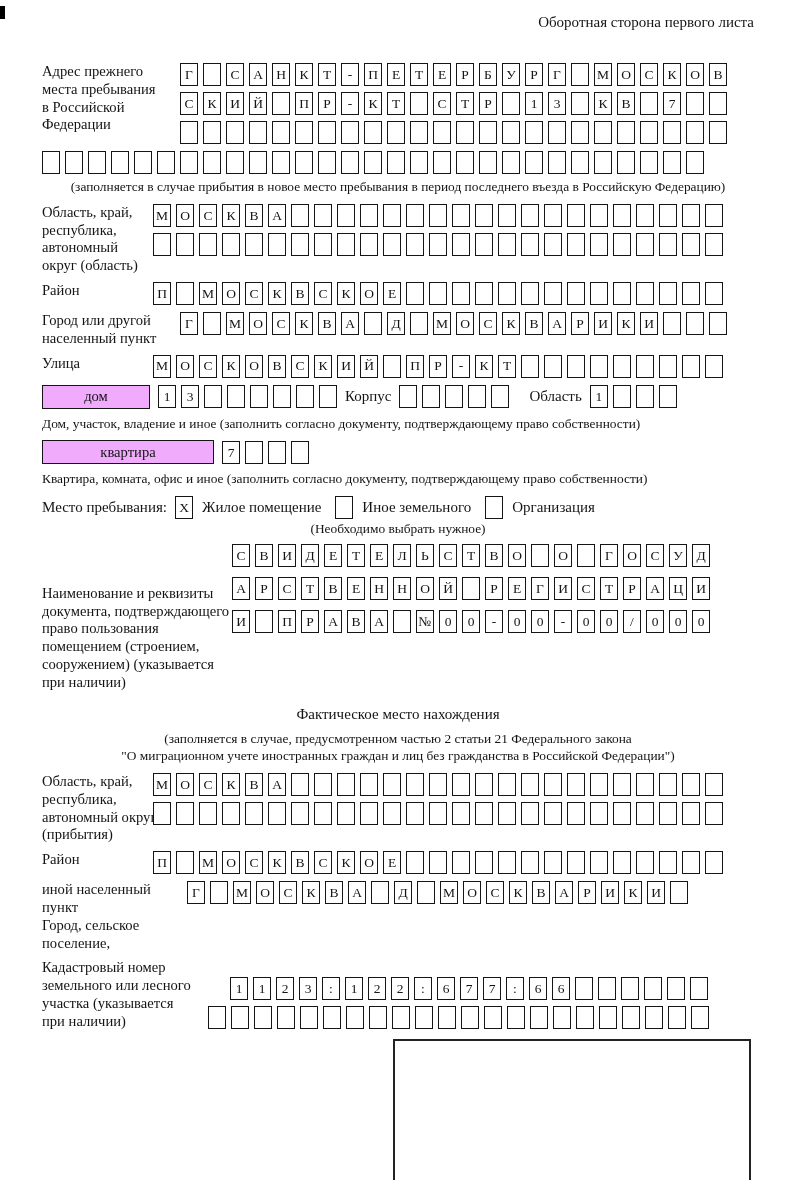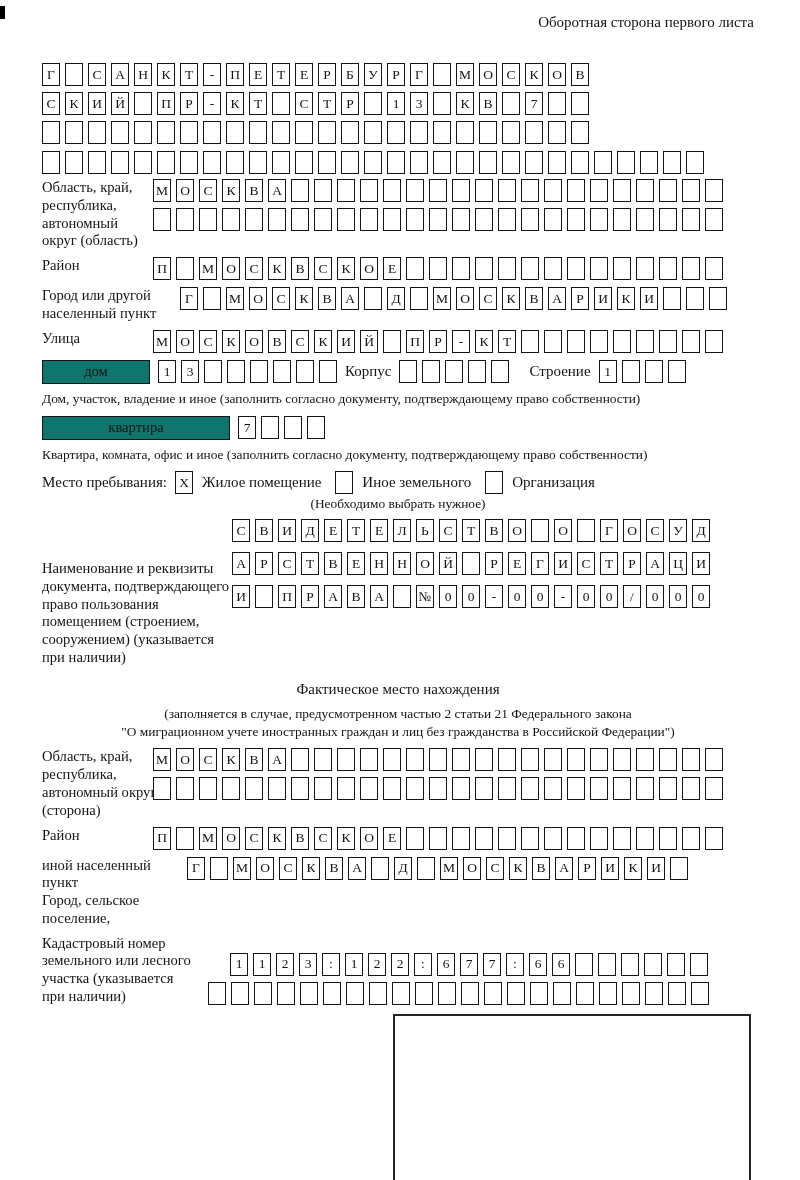--- a/index.html
+++ b/index.html
@@ -36,39 +36,45 @@
     box-sizing:content-box;
   }
   .caption{font-size:13.4px;margin:1px 0 8px 0;line-height:1.25;}
   .center{text-align:center;}
   .sec-title{text-align:center;font-weight:bold;font-size:15.5px;margin:8px 0 11px 0;}
   .sub-title{text-align:center;font-weight:normal;font-size:15px;margin:14px 0 8px 0;}
 
   .labelbox{
     border:1.6px solid #151515;height:24px;
     display:flex;align-items:center;justify-content:center;
-    box-sizing:border-box;font-size:14.6px;background:#0f766e;flex:0 0 auto;
+    box-sizing:border-box;font-size:14.6px;background:#f0abfc;flex:0 0 auto;
   }
   .inline-row{display:flex;align-items:center;margin-bottom:7px;}
   .gap8{width:8px;flex:0 0 auto;} .gap20{width:20px;flex:0 0 auto;}
 
   .mesto-row{display:flex;align-items:center;margin:6px 0 2px 0;}
   .mesto-row .opt-label{margin:0 14px 0 9px;}
 
   .stamp-box{border:2px solid #222;width:354px;height:170px;margin-left:351px;margin-top:8px;background:#fff;}
 </style>
 </head>
 <body>
 
 <div class="page">
   <div class="corner"></div>
 
   <div class="header-note">Оборотная сторона первого листа</div>
 
   <div class="field">
+    <div class="flabel w-addr">
+      <div>Адрес прежнего</div>
+      <div>места пребывания</div>
+      <div>в Российской</div>
+      <div>Федерации</div>
+    </div>
     <div class="grids">
       <div class="grid">
           <span class="cell">Г</span>
           <span class="cell"></span>
           <span class="cell">С</span>
           <span class="cell">А</span>
           <span class="cell">Н</span>
           <span class="cell">К</span>
           <span class="cell">Т</span>
           <span class="cell">-</span>
@@ -167,20 +173,21 @@
       <span class="cell"></span>
       <span class="cell"></span>
       <span class="cell"></span>
       <span class="cell"></span>
       <span class="cell"></span>
       <span class="cell"></span>
       <span class="cell"></span>
       <span class="cell"></span>
       <span class="cell"></span>
     </div>
+  <div class="caption center">(заполняется в случае прибытия в новое место пребывания в период последнего въезда в Российскую Федерацию)</div>
 
 
   <div class="field">
     <div class="flabel w-s">
       <div>Область, край,</div>
       <div>республика,</div>
       <div>автономный</div>
       <div>округ (область)</div>
     </div>
     <div class="grids">
@@ -353,33 +360,33 @@
     <span>Корпус</span>
     <div class="gap8"></div>
     <div class="grid">
         <span class="cell"></span>
         <span class="cell"></span>
         <span class="cell"></span>
         <span class="cell"></span>
         <span class="cell"></span>
       </div>
     <div class="gap20"></div>
-    <span>Строение</span>
+    <span>Область</span>
     <div class="gap8"></div>
     <div class="grid">
         <span class="cell">1</span>
         <span class="cell"></span>
         <span class="cell"></span>
         <span class="cell"></span>
       </div>
   </div>
   <div class="caption">Дом, участок, владение и иное (заполнить согласно документу, подтверждающему право собственности)</div>
 
   <div class="inline-row">
-    <div class="labelbox" style="width:188px;">квартира</div>
+    <div class="labelbox" style="width:172px;">квартира</div>
     <div class="gap8"></div>
     <div class="grid">
         <span class="cell">7</span>
         <span class="cell"></span>
         <span class="cell"></span>
         <span class="cell"></span>
       </div>
   </div>
   <div class="caption">Квартира, комната, офис и иное (заполнить согласно документу, подтверждающему право собственности)</div>
 
@@ -479,21 +486,21 @@
 
   <div class="sub-title">Фактическое место нахождения</div>
   <div class="caption center" style="margin-bottom:1px;">(заполняется в случае, предусмотренном частью 2 статьи 21 Федерального закона</div>
   <div class="caption center">"О миграционном учете иностранных граждан и лиц без гражданства в Российской Федерации")</div>
 
   <div class="field">
     <div class="flabel w-s">
       <div>Область, край,</div>
       <div>республика,</div>
       <div>автономный округ</div>
-      <div>(сторона)</div>
+      <div>(прибытия)</div>
     </div>
     <div class="grids">
       <div class="grid">
           <span class="cell">М</span>
           <span class="cell">О</span>
           <span class="cell">С</span>
           <span class="cell">К</span>
           <span class="cell">В</span>
           <span class="cell">А</span>
           <span class="cell"></span>

